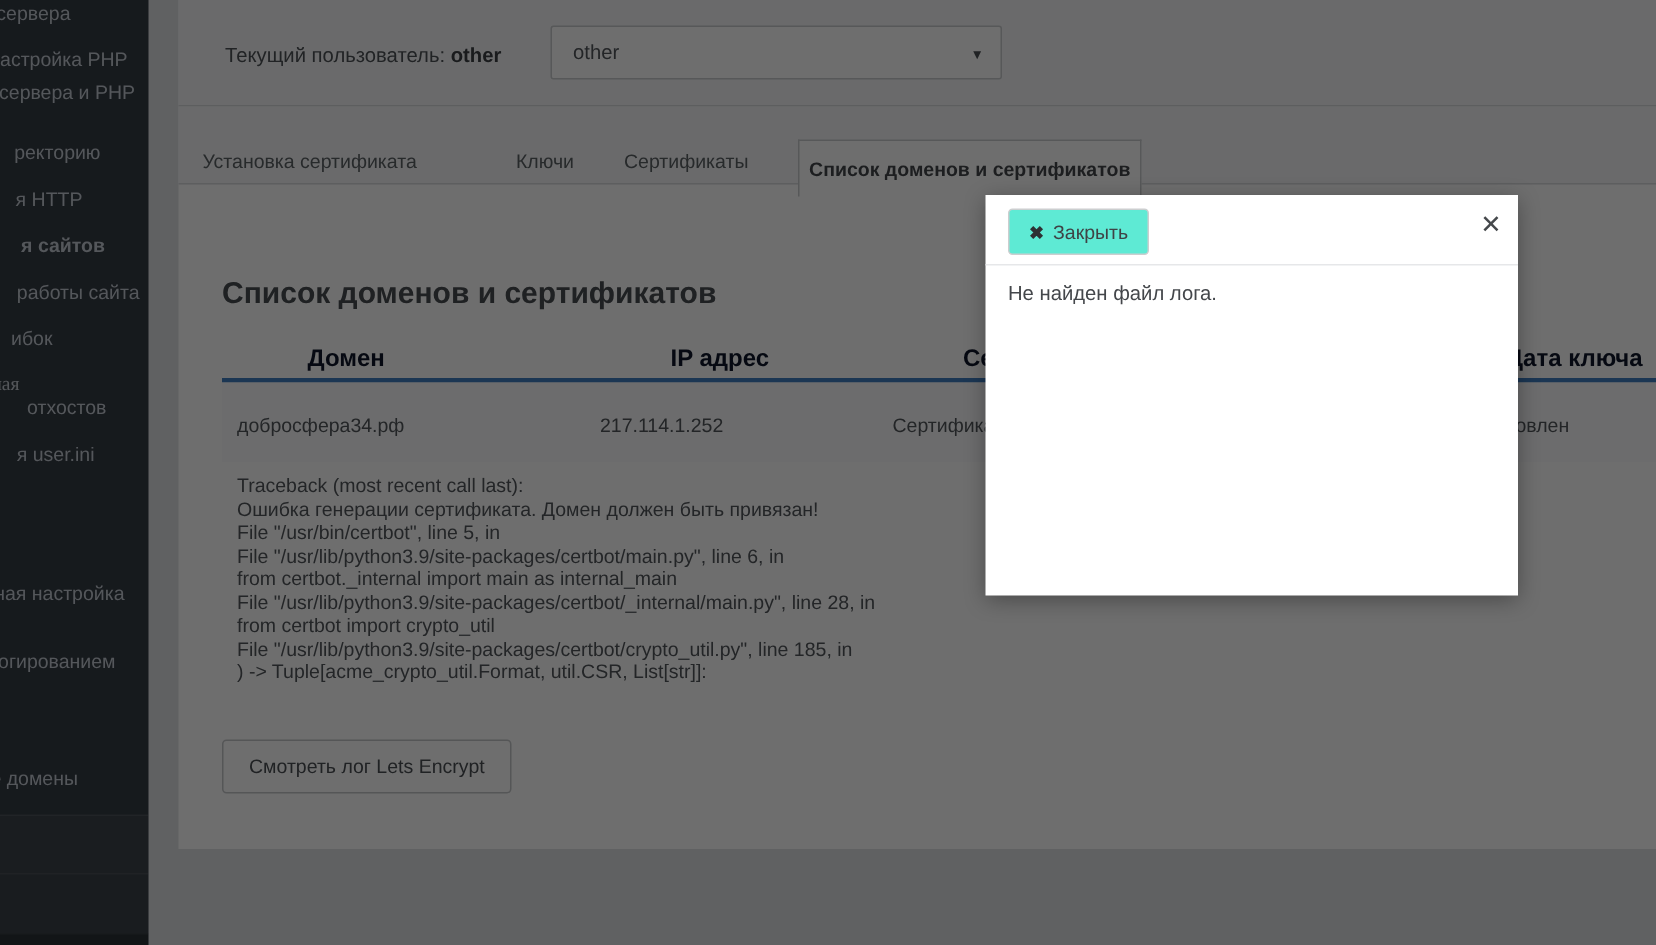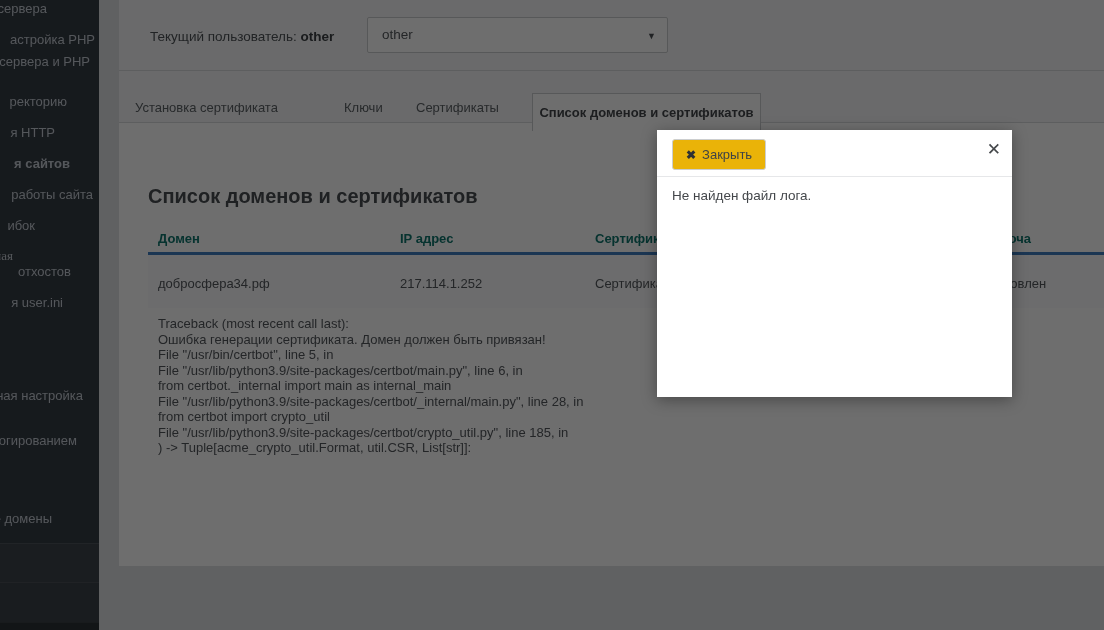--- a/index.html
+++ b/index.html
@@ -31,58 +31,58 @@
   .select .caret{position:absolute;right:11px;top:0;font-size:9px;color:#4c5054;line-height:36px;}
   .tab{position:absolute;top:100px;font-size:13px;color:#5c6165;cursor:pointer;white-space:nowrap;}
   .tab-1{left:135px;} .tab-2{left:344px;} .tab-3{left:416px;}
   .tab-active{
     position:absolute;left:532px;top:93px;width:229px;height:38px;z-index:2;
     background:#ffffff;border:1px solid #c9cbce;border-bottom:none;
     font-size:13px;font-weight:bold;color:#43474b;text-align:center;line-height:37px;white-space:nowrap;
   }
   
   .heading{position:absolute;left:148px;top:172px;font-size:20px;font-weight:bold;color:#494d51;}
-  .th{position:absolute;top:231px;font-size:13px;font-weight:bold;color:#0f766e;white-space:nowrap;}
+  .th{position:absolute;top:231px;font-size:16px;font-weight:bold;color:#0f172a;white-space:nowrap;margin-left:47px;}
   .blue-rule{position:absolute;left:148px;top:252px;width:956px;height:3px;background:#407dc1;}
   .row-bg{position:absolute;left:148px;top:255px;width:956px;height:53px;background:#fafbfc;}
   .td{position:absolute;top:276px;font-size:13px;color:#53575c;white-space:nowrap;}
   .c1{left:158px;} .c2{left:400px;} .c3{left:595px;} .c4{left:957px;}
   .errors{position:absolute;left:158px;top:316px;width:560px;font-size:13px;line-height:15.5px;color:#53575c;}
   .log-btn{
     position:absolute;left:148px;top:493px;height:36px;padding:0 17px;
     background:#fff;border:1px solid #c5c7c9;border-radius:3px;
     font-size:13px;color:#4b4f54;line-height:34px;cursor:pointer;white-space:nowrap;
   }
   
   .overlay{position:absolute;inset:0;background:rgba(0,0,0,0.57);z-index:10;}
   .modal{
     position:absolute;left:657px;top:130px;width:355px;height:267px;z-index:20;
     background:#ffffff;box-shadow:0 3px 14px rgba(0,0,0,0.35);
   }
   .modal-head{position:relative;height:47px;border-bottom:1px solid #e6e7e9;}
   .modal-close-btn{
     position:absolute;left:15px;top:9px;height:31px;padding:0 13px;
-    background:#eab308;border:1px solid #cccecf;border-radius:3px;
+    background:#5eead4;border:1px solid #cccecf;border-radius:3px;
     font-size:13px;color:#3f4346;line-height:29px;cursor:pointer;white-space:nowrap;
   }
   .modal-close-btn .x-bold{font-size:12px;font-weight:bold;margin-right:6px;color:#2e3134;}
   .modal-corner-x{
     position:absolute;right:11px;top:11px;font-size:17px;color:#45484b;
     cursor:pointer;line-height:17px;
   }
   .modal-body{padding:11px 15px;font-size:13.5px;color:#44474b;}
 </style>
 </head>
 <body>
 
 <div class="stage">
 
   <nav class="sidebar">
     <span class="frag" style="top:1px;right:52px;">бсервера</span>
-    <span class="frag" style="top:32px;right:4px;text-align:right;">астройка PHP</span>
+    <span class="frag" style="top:32px;right:14px;text-align:right;">астройка PHP</span>
     <span class="frag" style="top:54px;right:9px;text-align:right;">сервера и PHP</span>
     <span class="frag" style="top:94px;right:32px;">ректорию</span>
     <span class="frag" style="top:125px;right:44px;">я HTTP</span>
     <span class="frag" style="top:156px;right:29px;font-weight:bold;">я сайтов</span>
     <span class="frag" style="top:187px;right:6px;">работы сайта</span>
     <span class="frag" style="top:218px;right:64px;">ибок</span>
     <span class="frag" style="top:248px;right:86px;font-family:Liberation Serif, serif;">ная</span>
     <span class="frag" style="top:264px;right:28px;">отхостов</span>
     <span class="frag" style="top:295px;right:36px;">я user.ini</span>
     <span class="frag" style="top:388px;right:16px;">ная настройка</span>
@@ -130,20 +130,21 @@
     <div>Ошибка генерации сертификата. Домен должен быть привязан!</div>
     <div>File "/usr/bin/certbot", line 5, in</div>
     <div>File "/usr/lib/python3.9/site-packages/certbot/main.py", line 6, in</div>
     <div>from certbot._internal import main as internal_main</div>
     <div>File "/usr/lib/python3.9/site-packages/certbot/_internal/main.py", line 28, in</div>
     <div>from certbot import crypto_util</div>
     <div>File "/usr/lib/python3.9/site-packages/certbot/crypto_util.py", line 185, in</div>
     <div>) -&gt; Tuple[acme_crypto_util.Format, util.CSR, List[str]]:</div>
   </div>
 
+  <button class="log-btn">Смотреть лог Lets Encrypt</button>
 
   <div class="overlay"></div>
 
   <div class="modal">
     <div class="modal-head">
       <button class="modal-close-btn">
         <span class="x-bold">✖</span><span>Закрыть</span>
       </button>
       <span class="modal-corner-x">✕</span>
     </div>

